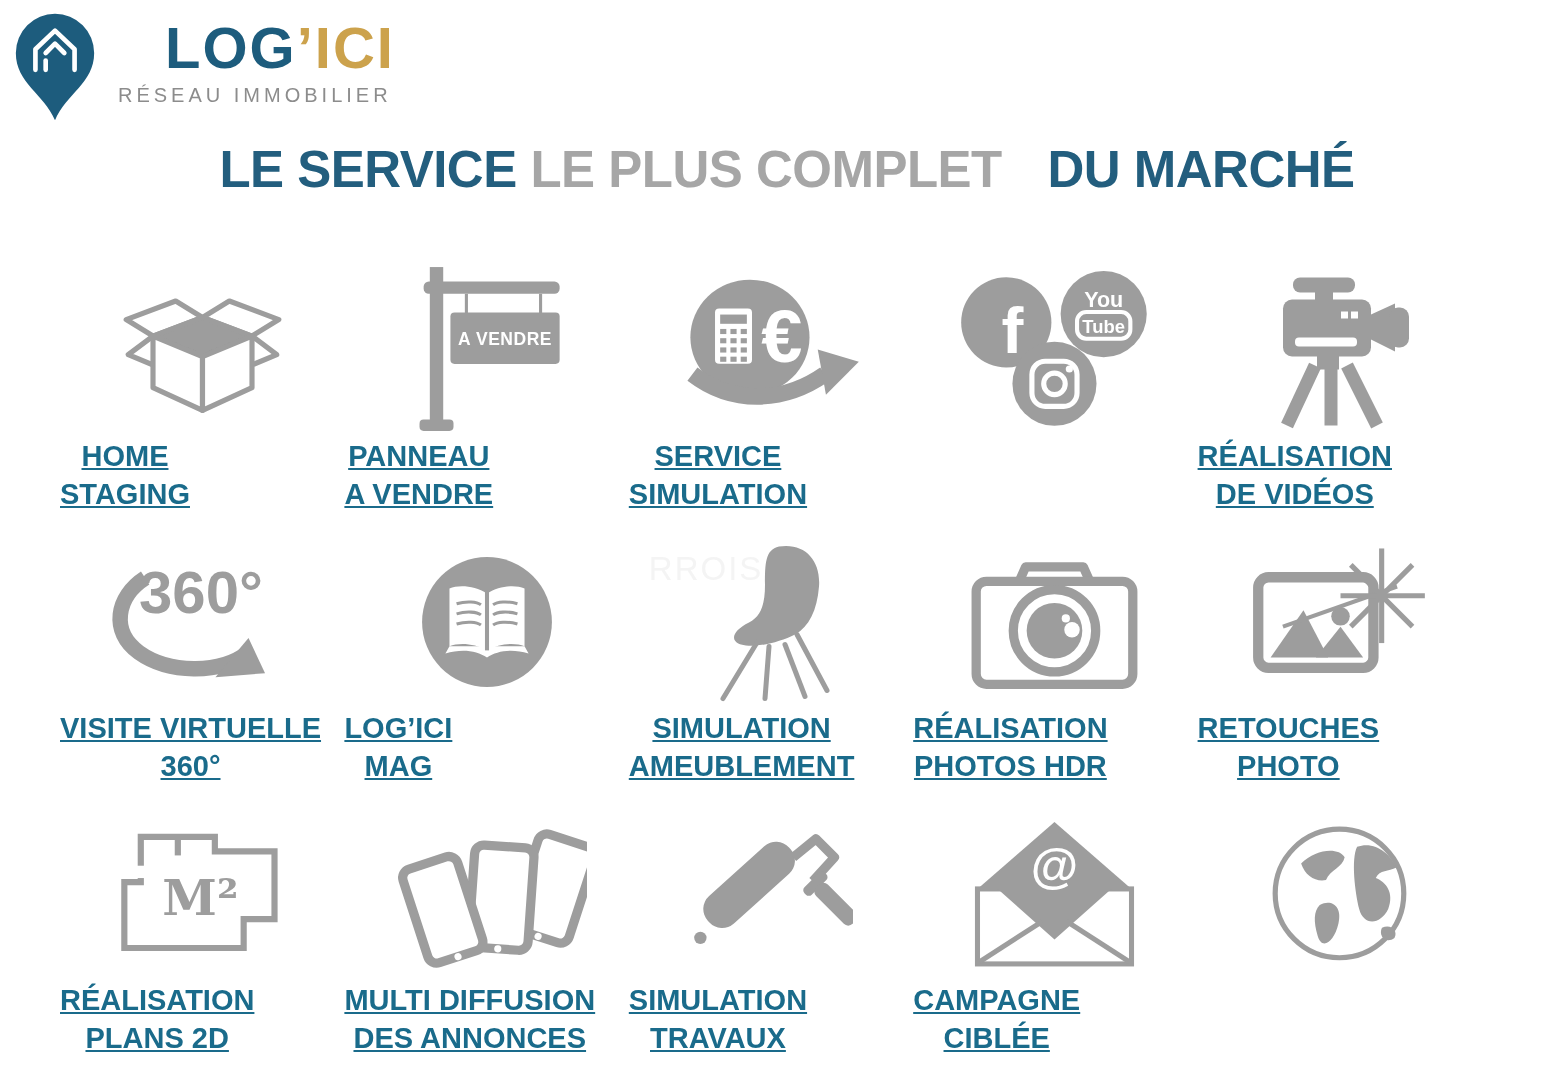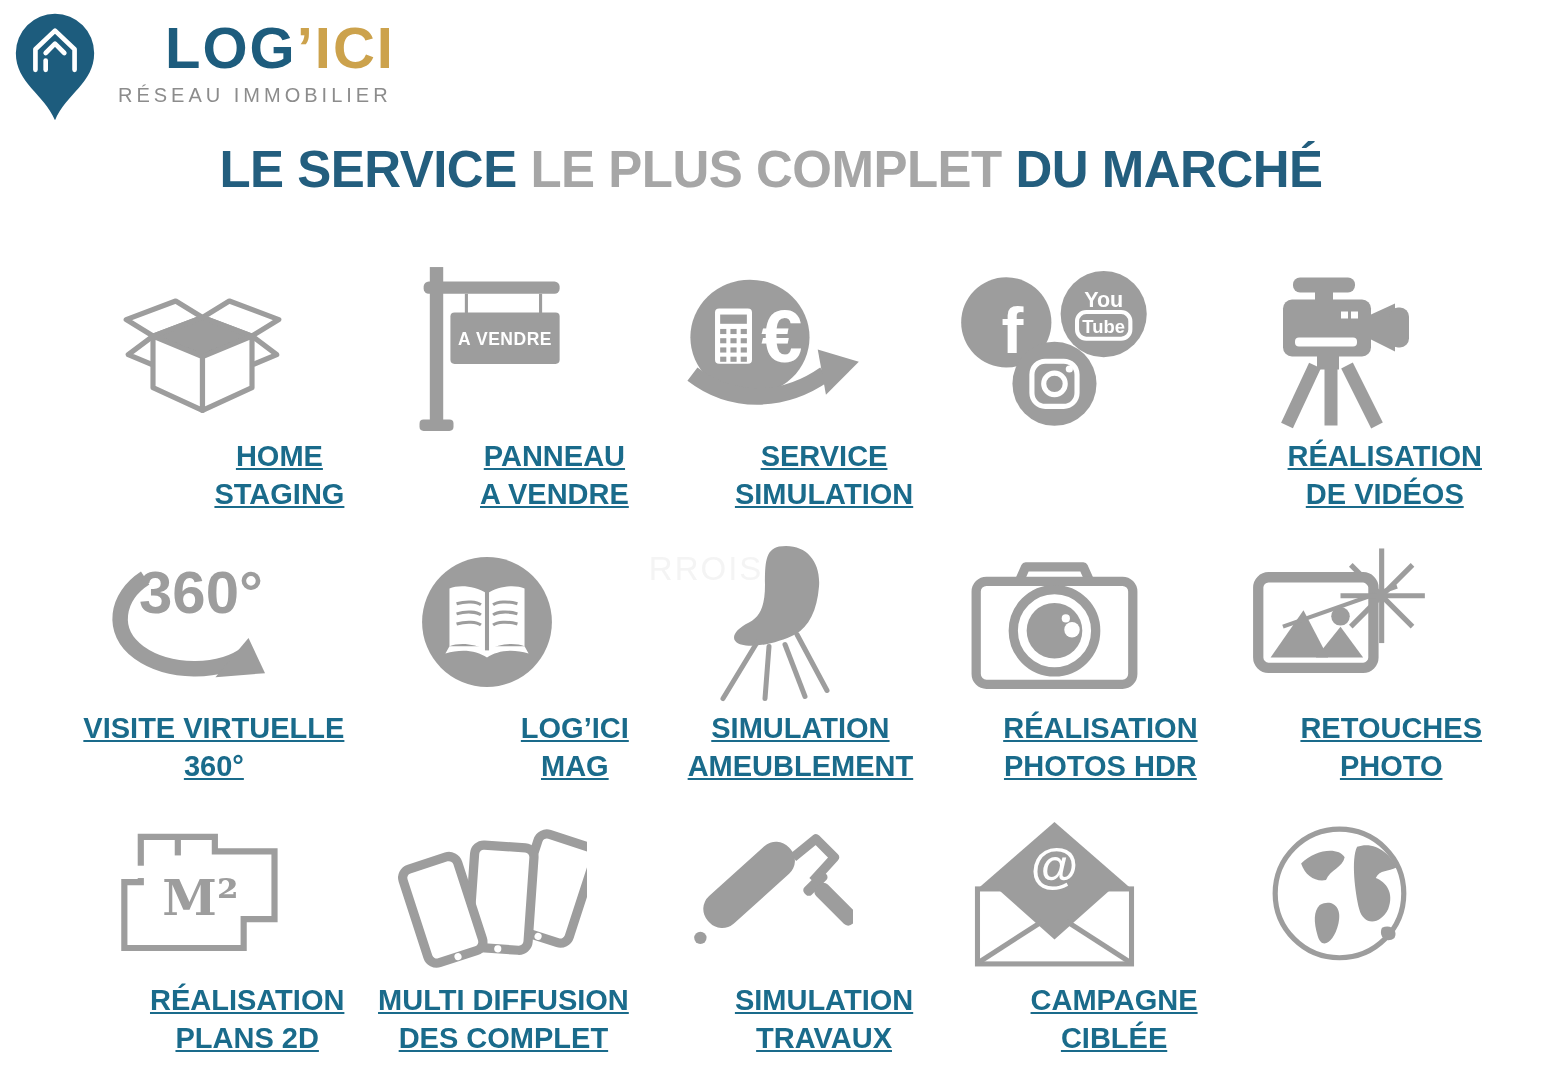--- a/index.html
+++ b/index.html
@@ -18,28 +18,28 @@
   .logo-text{margin-left:16px;padding-top:6px;}
   .brand{font-size:58px;font-weight:700;letter-spacing:2px;line-height:1.05;}
   .brand .b1{color:var(--logo-blue);margin-left:47px;}
   .brand .b2{color:var(--logo-gold);margin-top:48px;}
   .tagline{font-size:20px;color:var(--tagline-gray);letter-spacing:4px;margin-top:5px;font-weight:400;}
   
   .main-title{
     position:absolute;top:140px;left:0;width:100%;text-align:center;
     font-size:51px;font-weight:700;letter-spacing:-0.5px;white-space:nowrap;
   }
-  .main-title .t-blue{color:var(--title-blue);}
+  .main-title .t-blue{color:var(--title-blue);margin-left:32px;}
   .main-title .t-gray{color:var(--title-gray);}
   
   .grid{
     position:absolute;top:262px;left:60px;width:1422px;
     display:grid;grid-template-columns:repeat(5,1fr);grid-auto-rows:272px;
   }
-  .cell{display:flex;flex-direction:column;align-items:flex-end;}
+  .cell{display:flex;flex-direction:column;align-items:flex-start;}
   .icon-box{height:176px;width:100%;display:flex;align-items:center;justify-content:center;position:relative;}
   .icon-box svg{color:var(--icon-gray);}
   .label{
     text-align:center;font-weight:700;font-size:29px;color:var(--label-teal);
     line-height:1.3;letter-spacing:0;text-decoration:underline;
   }
   .watermark{
     position:absolute;left:20px;top:16px;z-index:2;
     font-size:33px;font-weight:400;letter-spacing:2px;color:rgba(243,243,243,0.95);
   }
@@ -288,21 +288,21 @@
           <circle cx="111" cy="128" r="3.5" fill="#fff"></circle>
         </g>
         <g transform="rotate(-18 55 95)">
           <rect x="28" y="42" width="56" height="96" rx="9" fill="#fff" stroke="currentColor" stroke-width="9"></rect>
           <circle cx="56" cy="138" r="3.5" fill="#fff"></circle>
         </g>
       </svg>
     </div>
     <div class="label">
       <span>MULTI DIFFUSION</span><br>
-      <span>DES COMPLET</span>
+      <span>DES ANNONCES</span>
     </div>
   </div>
 
   <div class="cell">
     <div class="icon-box">
       <svg width="165" height="165" viewBox="0 0 160 160">
         <g transform="rotate(-42 60 70)">
           <rect x="6" y="52" width="106" height="36" rx="17" fill="currentColor"></rect>
         </g>
         <circle cx="12" cy="122" r="6" fill="currentColor"></circle>

